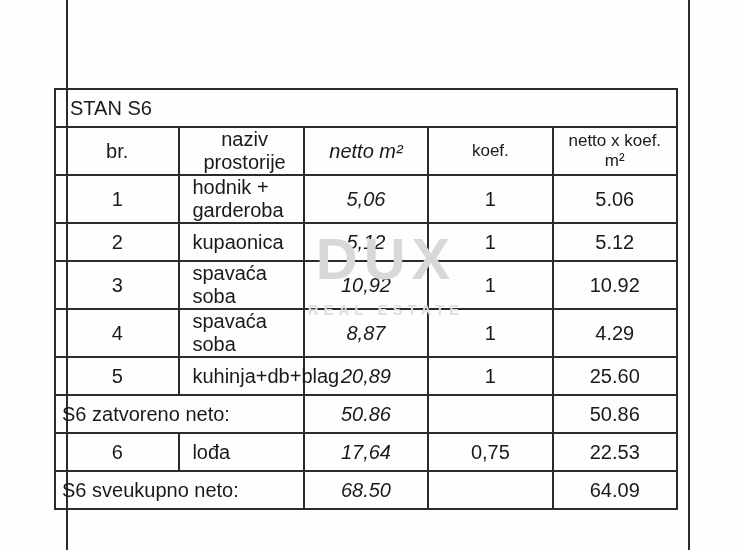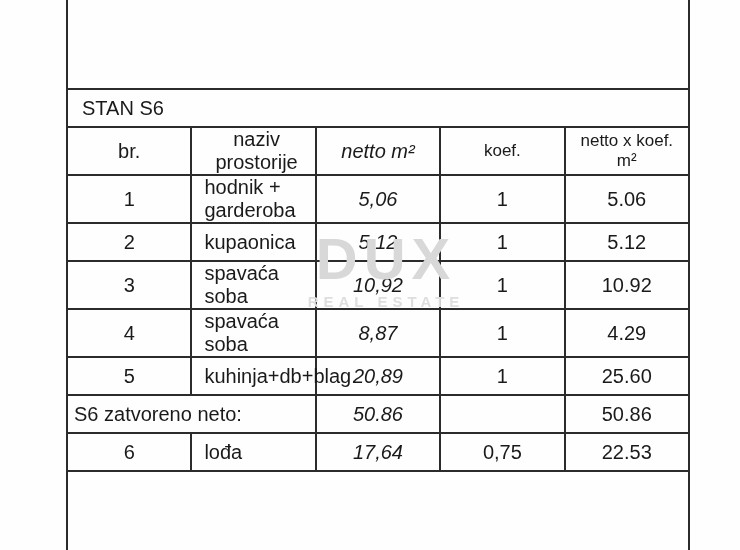--- a/index.html
+++ b/index.html
@@ -48,26 +48,26 @@
     letter-spacing: 6px;
     line-height: 1;
     user-select: none;
     z-index: 3;
   }
   .watermark .sub {
     display: block;
     font-size: 15px;
     font-weight: bold;
     letter-spacing: 5px;
-    margin-top: 6px;
+    margin-top: 14px;
     color: #dedede;
   }
   .table-wrap {
     position: absolute;
-    left: 66px;
+    left: 54px;
     top: 88px;
     width: 624px;
     z-index: 2;
   }
   table.plan {
     border-collapse: collapse;
     width: 624px;
     table-layout: fixed;
     background: transparent;
   }
@@ -192,17 +192,23 @@
         </tr>
 
         <tr>
           <td class="c-br">6</td>
           <td class="c-name">lođa</td>
           <td class="c-netto">17,64</td>
           <td class="c-koef">0,75</td>
           <td class="c-total">22.53</td>
         </tr>
 
+        <tr>
+          <td class="sum-label" colspan="2">S6 sveukupno neto:</td>
+          <td class="c-netto">68.50</td>
+          <td class="c-koef"></td>
+          <td class="c-total">64.09</td>
+        </tr>
       </tbody>
     </table>
   </div>
 
 </div>
 
 </body></html>

